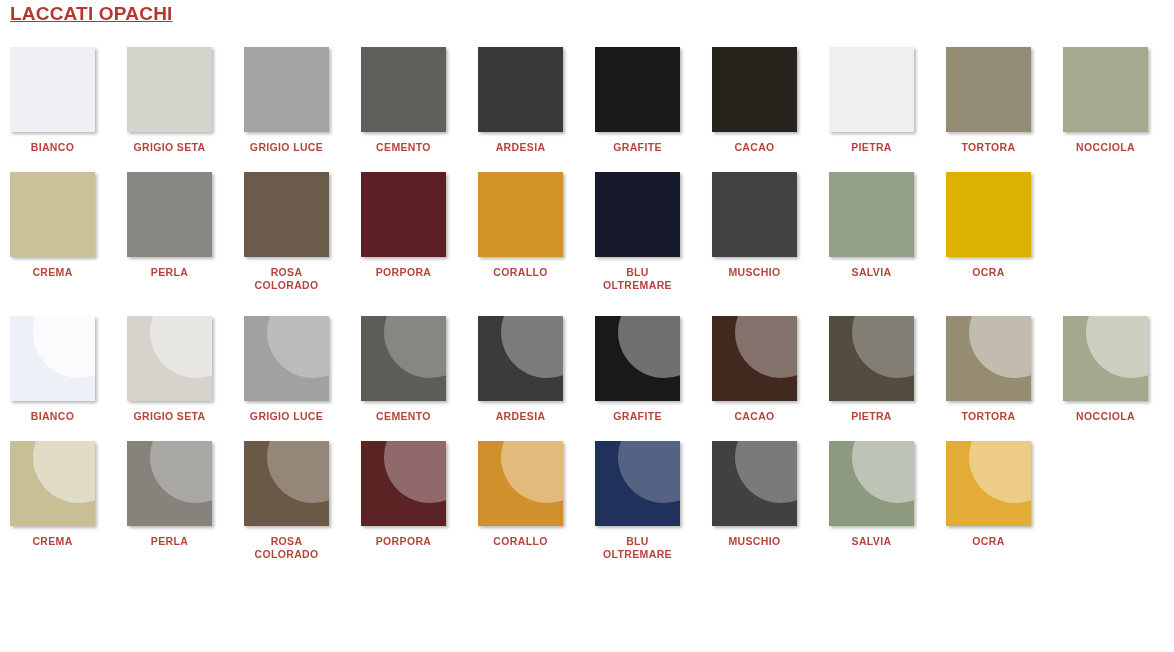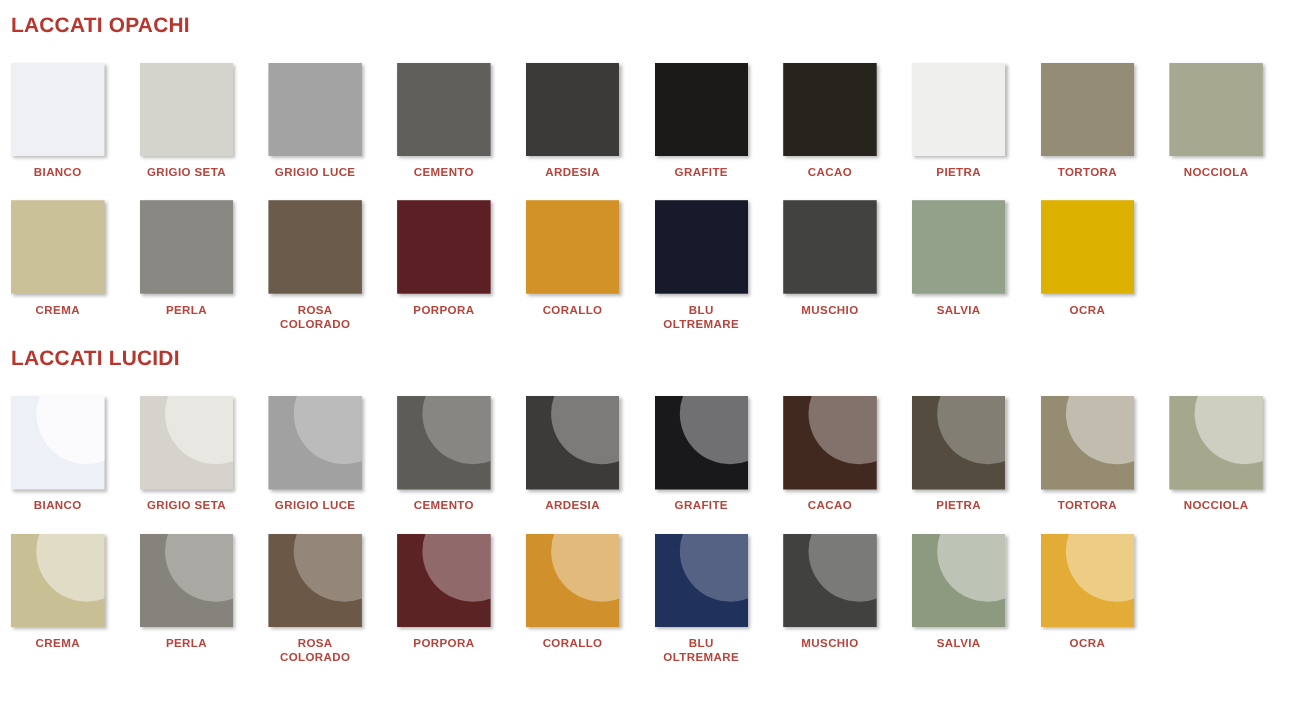--- a/index.html
+++ b/index.html
@@ -21,21 +21,21 @@
 
   .section-title {
     font-size: 19px;
     font-weight: bold;
     letter-spacing: 0.2px;
     color: #b7372f;
     margin: 0;
     padding: 0 0 0 10px;
     line-height: 1;
   }
-  .section-opachi .section-title { padding-top: 14px; }
+  .section-opachi .section-title { padding-top: 4px; text-decoration: underline; }
   .section-lucidi .section-title { padding-top: 15px; }
 
   .swatch-row {
     display: flex;
     flex-wrap: nowrap;
     padding-left: 10px;
   }
 
   .swatch-cell {
     width: 117px;
@@ -166,21 +166,20 @@
             <div class="swatch" style="background-color: rgb(147, 160, 138);"></div>
             <div class="swatch-label" style="color: rgb(181, 69, 60);">SALVIA</div>
           </div>
           <div class="swatch-cell">
             <div class="swatch" style="background-color: rgb(220, 177, 0);"></div>
             <div class="swatch-label" style="color: rgb(181, 69, 60);">OCRA</div>
           </div>
         </div>
       </div>
       <div class="section section-lucidi">
-        <h2 class="section-title" style="color: rgb(183, 55, 47);">LACCATI LUCIDI</h2>
         <div class="row-gap-large"></div>
         <div class="swatch-row">
           <div class="swatch-cell">
             <div class="swatch" style="background-color: rgb(237, 240, 246);">
               <div class="gloss" style="background: rgba(255, 255, 255, 0.75);"></div>
             </div>
             <div class="swatch-label" style="color: rgb(181, 69, 60);">BIANCO</div>
           </div>
           <div class="swatch-cell">
             <div class="swatch" style="background-color: rgb(213, 211, 203);">

